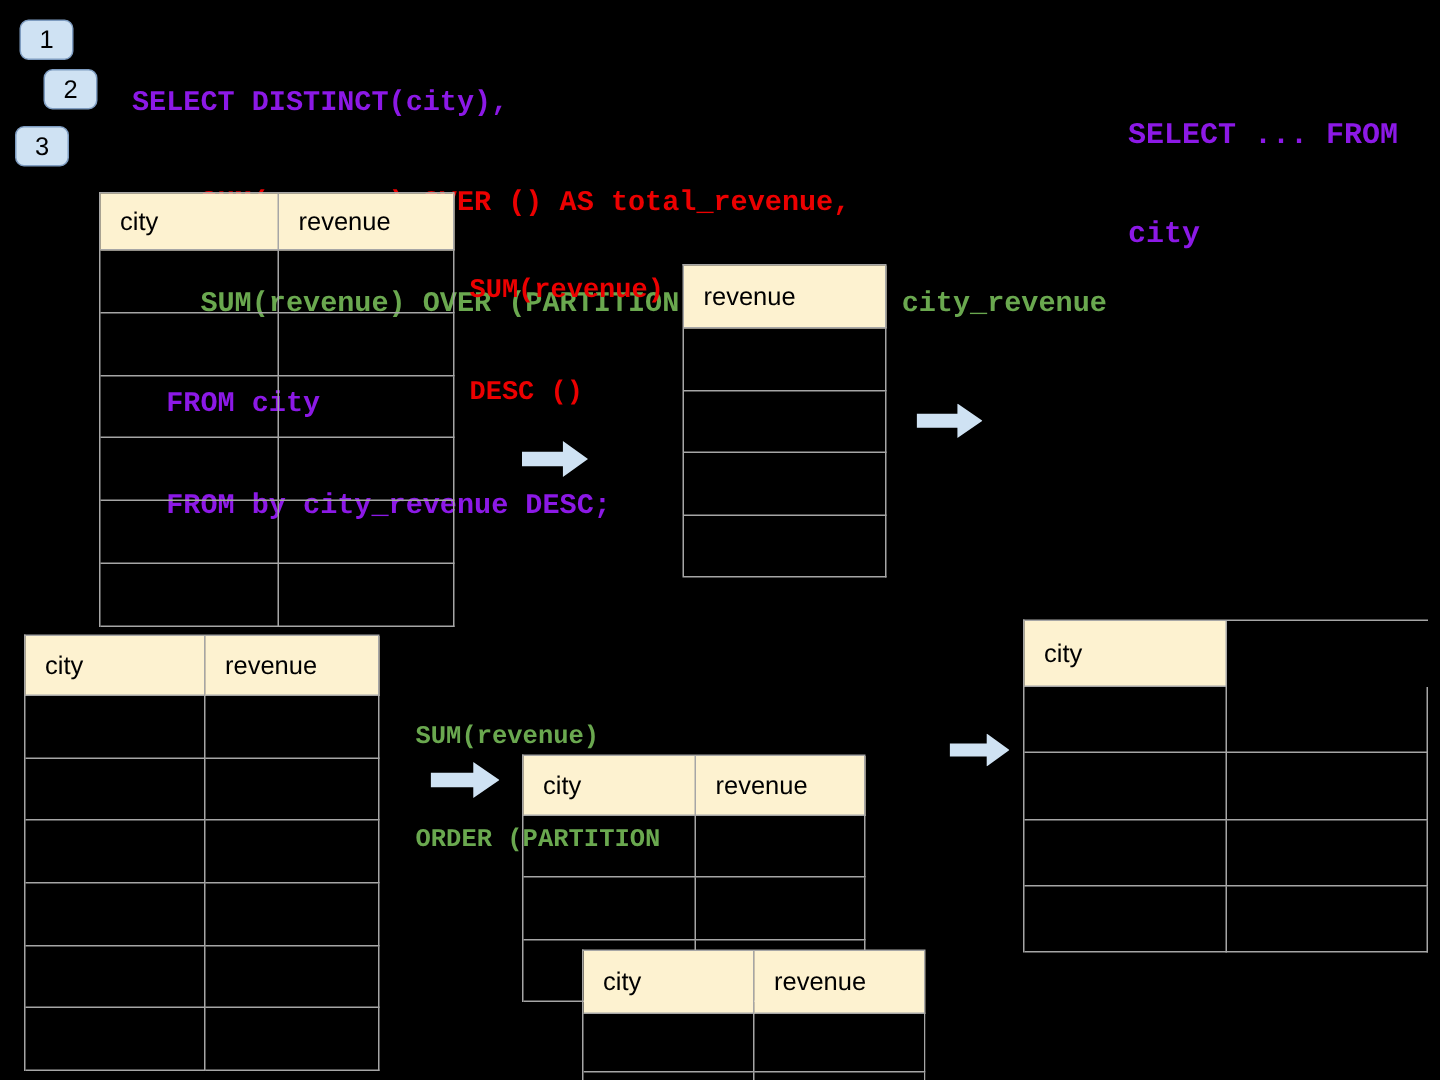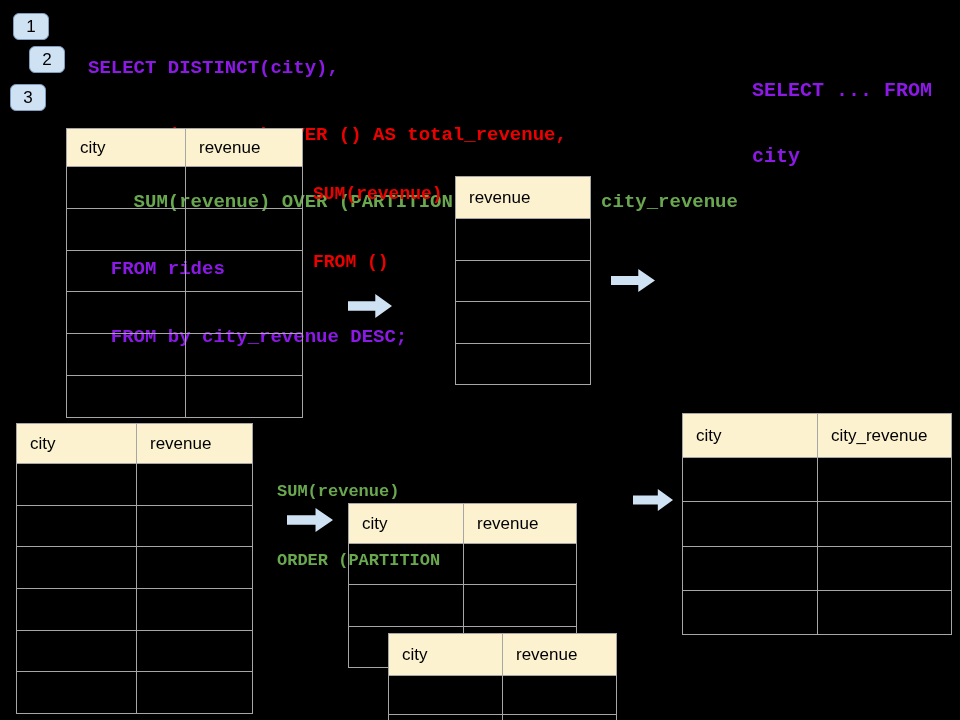--- a/index.html
+++ b/index.html
@@ -95,32 +95,32 @@
     <span>2</span>
   </div>
   <div class="badge" style="left:10px;top:84px">
     <span>3</span>
   </div>
 
   <div id="sql-block" class="abs mono">
     <div class="c-purple">SELECT DISTINCT(city),</div>
     <div class="c-red">    SUM(revenue) OVER () AS total_revenue,</div>
     <div class="c-green">    SUM(revenue) OVER (PARTITION BY city) as city_revenue</div>
-    <div class="c-purple">  FROM rides</div>
+    <div class="c-purple">  FROM city</div>
     <div class="c-purple">  FROM by city_revenue DESC;</div>
   </div>
 
   <div id="snippet" class="abs mono c-purple">
     <div>SELECT ... FROM</div>
     <div>city</div>
   </div>
 
   <div id="label-total" class="abs mono c-red">
     <div>SUM(revenue)</div>
-    <div>FROM ()</div>
+    <div>DESC ()</div>
   </div>
 
   <div id="label-partition" class="abs mono c-green">
     <div>SUM(revenue)</div>
     <div>ORDER (PARTITION</div>
   </div>
 
   <div class="tbl t1">
     <div class="trow head">
       <div class="tcell th">city</div>
@@ -231,21 +231,20 @@
       </div>
     <div class="trow">
         <div class="tcell"></div>
         <div class="tcell"></div>
       </div>
   </div>
 
   <div class="tbl t6">
     <div class="trow head">
       <div class="tcell th">city</div>
-      <div class="tcell th">city_revenue</div>
     </div>
     <div class="trow">
         <div class="tcell"></div>
         <div class="tcell"></div>
       </div>
     <div class="trow">
         <div class="tcell"></div>
         <div class="tcell"></div>
       </div>
     <div class="trow">

